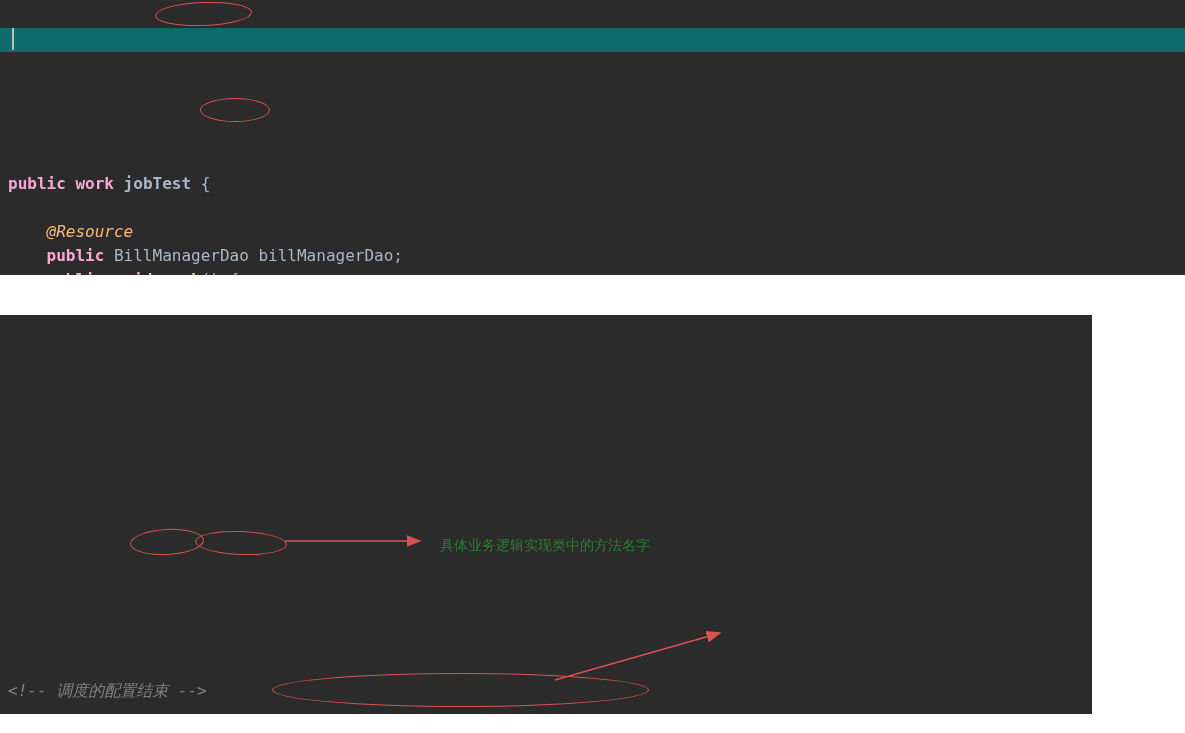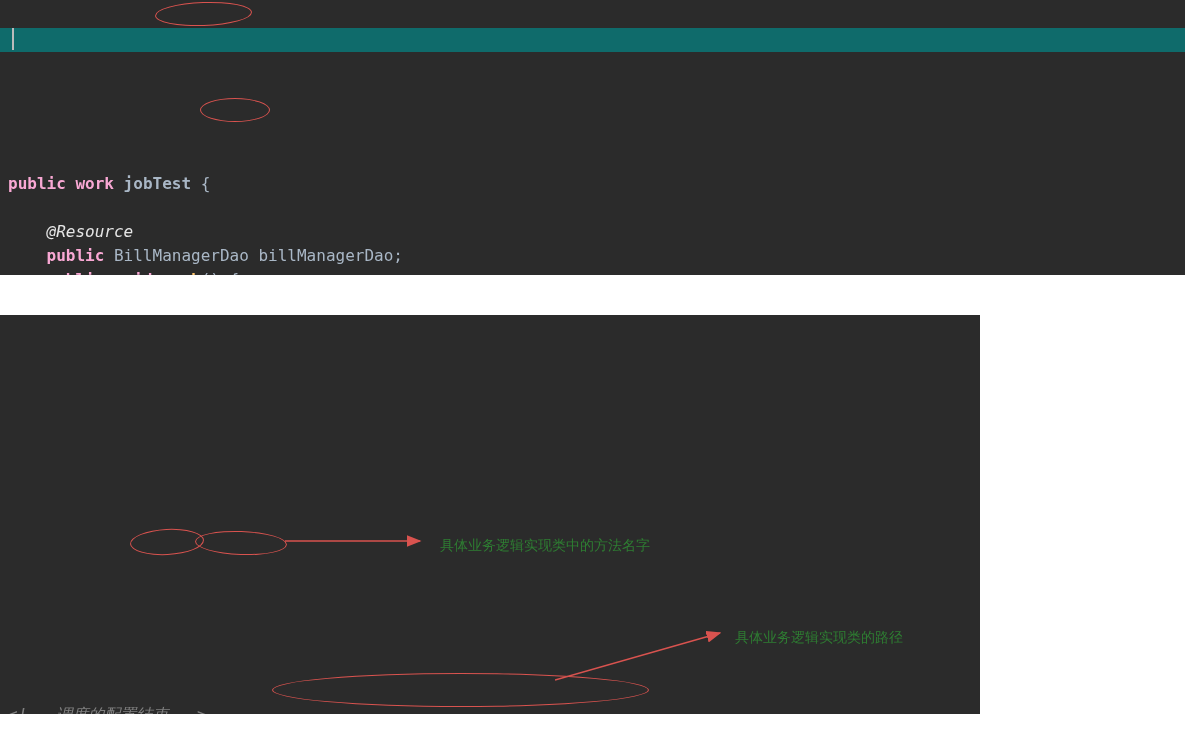--- a/index.html
+++ b/index.html
@@ -12,25 +12,25 @@
   }
   .code-block {
     background: #2b2b2b;
     color: #a9b7c6;
     padding: 4px 8px;
     line-height: 24px;
     white-space: pre;
     position: relative;
   }
   .block1 { margin-bottom: 40px; width: 1185px; height: 275px; box-sizing: border-box; overflow: hidden; }
-  .block2 { width: 980px; height: 399px; box-sizing: border-box; position: relative; overflow: hidden; }
+  .block2 { width: 1092px; height: 399px; box-sizing: border-box; position: relative; overflow: hidden; }
   .kw { color: #f9a8d4; font-weight: bold; }
   .class-name { color: #a9b7c6; font-weight: bold; text-align: center; }
   .method-name { color: #ffc66d; font-weight: bold; }
-  .annotation { color: #e5e5e5; font-style: italic; }
+  .annotation { color: #fdba74; font-style: italic; }
   .comment { color: #808080; font-style: italic; }
   .cursor-line {
     position: absolute;
     left: 0; right: 0;
     top: 28px;
     height: 24px;
     background: linear-gradient(#0f6b6b, #0f6b6b);
     z-index: 0;
   }
   .caret {
@@ -102,21 +102,20 @@
 
   
   <svg class="arrow" style="left:555px; top:310px;" width="180" height="60">
     <defs>
         <marker id="ah2" markerWidth="10" markerHeight="8" refX="9" refY="4" orient="auto">
           <polygon points="0 0, 10 4, 0 8" fill="#d9534f"></polygon>
         </marker>
       </defs>
     <line x1="0" y1="55" x2="165" y2="8" stroke="#d9534f" stroke-width="1.5" marker-end="url(#ah2)"></line>
   </svg>
-  <div class="annotation-label" style="left:735px; top:310px;">具体业务逻辑实现类的路径</div>
 
   <div class="code-content">
 <span class="comment">&lt;!-- 调度的配置结束 --&gt;</span>
 
 
  =
     =
      =
          = 
     

